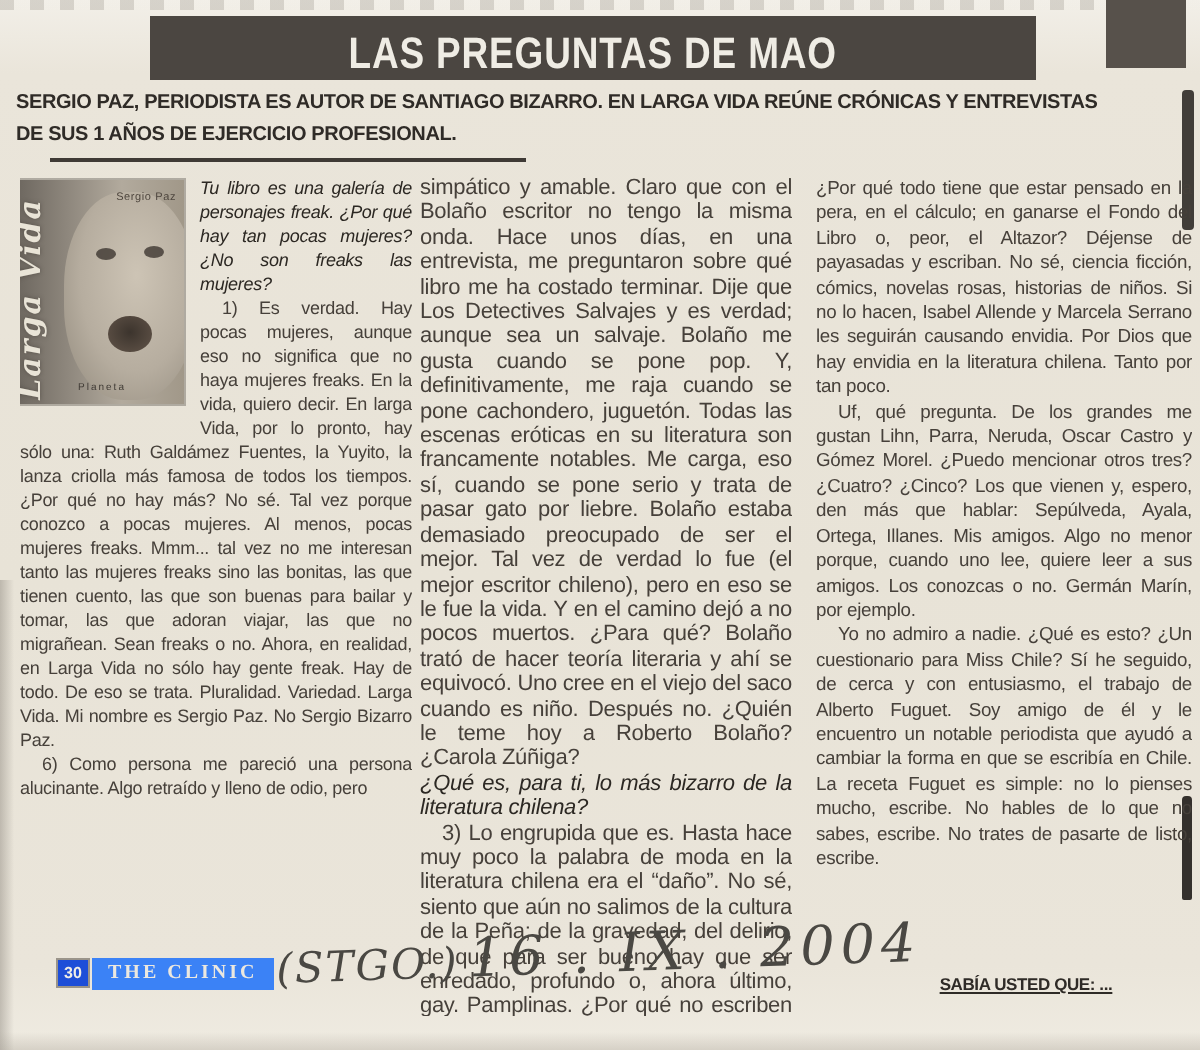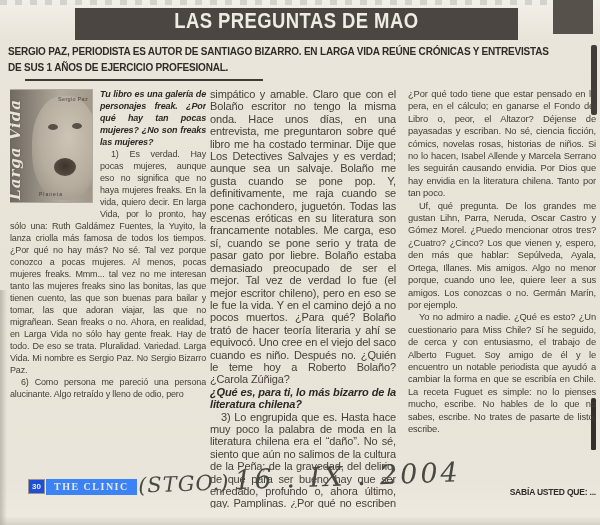--- a/index.html
+++ b/index.html
@@ -19,42 +19,42 @@
     position:absolute;left:0;top:290px;width:7px;height:235px;
     background:linear-gradient(90deg, rgba(110,104,96,.35), rgba(110,104,96,0));
   }
   .bottom-smudge{
     position:absolute;left:0;top:516px;width:600px;height:9px;
     background:linear-gradient(180deg, rgba(180,174,164,0), rgba(167,160,149,.35));
   }
   
   .header-bar{
     position:absolute;left:75px;top:8px;width:443px;height:32px;
-    background:#4b4641;display:flex;align-items:flex-start;justify-content:center;
+    background:#4b4641;display:flex;align-items:flex-end;justify-content:center;
   }
   .header-bar h1{
     margin:0;font-size:22px;font-weight:bold;color:#efece4;white-space:nowrap;
     letter-spacing:.5px;transform:scaleX(.84);
   }
   .corner-block{position:absolute;left:553px;top:0;width:40px;height:34px;background:#57514b;}
   .edge-bar{position:absolute;left:591px;top:45px;width:6px;height:70px;background:#413d38;border-radius:2px;}
   .edge-mark{position:absolute;left:591px;top:398px;width:5px;height:52px;background:#34302c;border-radius:2px 2px 1px 1px;}
   .deck{
     position:absolute;left:8px;top:44px;width:586px;
     font-weight:bold;font-size:10px;line-height:16px;color:#2f2b27;letter-spacing:-.2px;
   }
   .rule{position:absolute;left:25px;top:79px;width:238px;height:2px;background:#3f3a35;}
 
   
   .col{position:absolute;top:88px;color:#46403a;font-size:11px;line-height:12.4px;letter-spacing:-.15px;overflow:hidden;}
   .col p{margin:0;text-align:justify;}
   .col-left{left:10px;width:196px;height:386px;font-size:9px;line-height:12px;}
   .col-mid{left:210px;width:186px;height:420px;}
   .col-right{left:408px;width:188px;height:400px;font-size:9.4px;}
-  .q{font-weight:bold;font-style:italic;color:#2c2823;}
+  .q{font-weight:normal;font-style:italic;color:#2c2823;}
   .indent{text-indent:11px;}
 
   
   .cover{
     float:left;width:82px;height:112px;margin:2px 8px 8px 0;position:relative;
     background:linear-gradient(90deg,#6f6961 0%,#8d867c 28%,#b2aa9d 62%,#a19889 100%);
     box-shadow:0 0 0 1px rgba(70,64,58,.35);overflow:hidden;
   }
   .face{position:absolute;right:-6px;top:6px;width:66px;height:104px;border-radius:45%;
     background:radial-gradient(ellipse at 55% 40%, #cdc4b5 0%, #b6ad9f 55%, #90887b 100%);}
@@ -81,22 +81,22 @@
     font-family:"Liberation Serif",serif;font-weight:bold;font-size:10px;
     letter-spacing:1.5px;padding:2px 8px 3px 8px;
   }
   .handwriting{
     position:absolute;left:138px;top:462px;color:#4a4843;transform:rotate(-2deg);
     font-family:"DejaVu Serif",serif;font-style:italic;white-space:nowrap;
   }
   .hw-place{font-size:21px;letter-spacing:1px;}
   .hw-date{font-size:27px;letter-spacing:3px;}
   .teaser{
-    position:absolute;left:430px;top:487px;width:166px;text-align:right;
-    font-weight:bold;font-size:8.5px;color:#2f2b27;letter-spacing:-.2px;
+    position:absolute;left:430px;top:487px;width:166px;text-align:center;
+    font-weight:bold;font-size:8.5px;color:#2f2b27;letter-spacing:-.2px;text-decoration:underline;
   }
 </style>
 </head>
 <body>
 
 <div class="torn-edge noselect"></div>
 <div class="left-smudge noselect"></div>
 <div class="bottom-smudge noselect"></div>
 <div class="corner-block noselect"></div>
 <div class="edge-bar noselect"></div>

